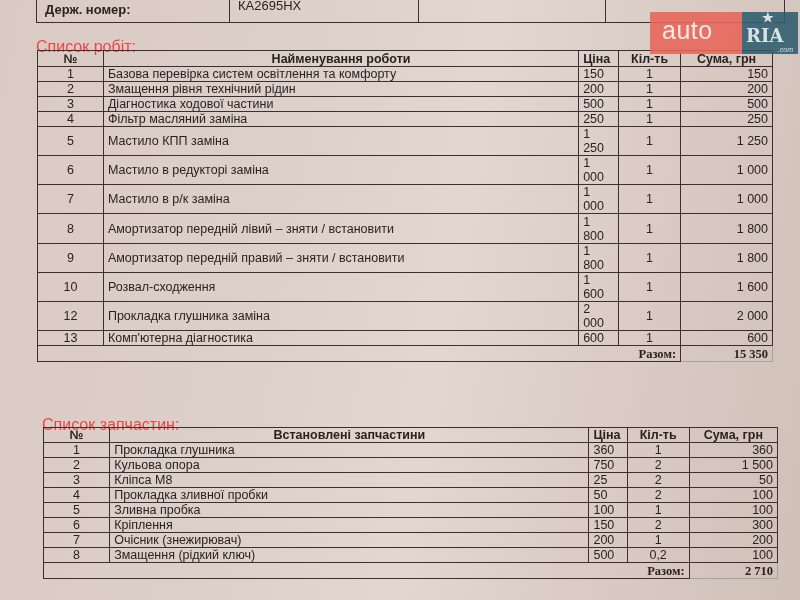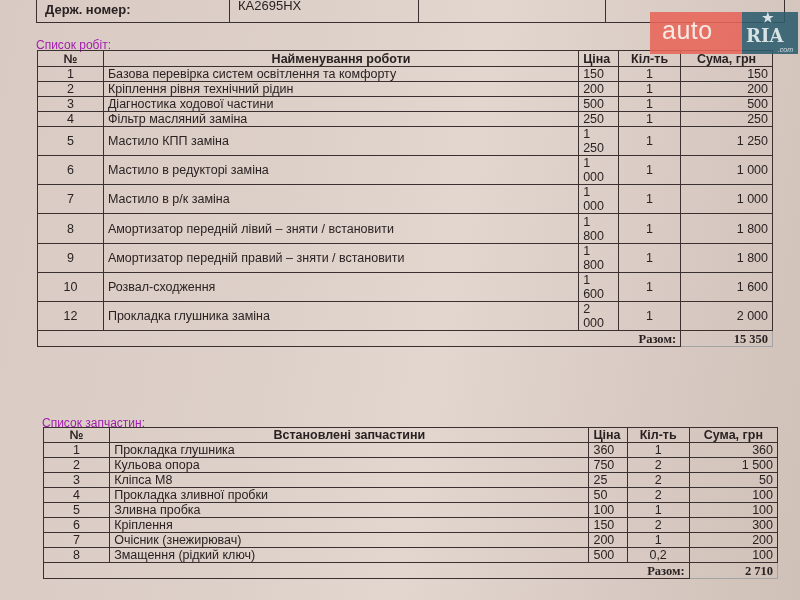--- a/index.html
+++ b/index.html
@@ -13,21 +13,21 @@
     .top-box {
       position: absolute; left: 36px; top: -6px; width: 568px; height: 28px;
       border: 1px solid #3a3030; border-top: none;
       display: flex;
     }
     .top-box .lbl { width: 184px; border-right: 1px solid #3a3030; padding: 8px 0 0 8px; font-weight: bold; font-size: 13px; }
     .top-box .val { width: 180px; border-right: 1px solid #3a3030; padding: 4px 0 0 8px; font-size: 13px; }
     .top-box .rest { flex: 1; }
     .top-box2 { position: absolute; left: 604px; top: -6px; width: 180px; height: 28px; border-bottom: 1px solid #3a3030; border-right: 1px solid #3a3030; }
 
-    .section-title { position: absolute; font-size: 12px; color: #a21caf; }
+    .section-title { position: absolute; font-size: 16px; color: #ef4444; }
     table.grid { position: absolute; border-collapse: collapse; font-size: 12.5px; }
     table.grid td, table.grid th { border: 1px solid #3a3030; padding: 0 4px; line-height: 14px; vertical-align: middle; }
     table.grid th { font-weight: bold; font-size: 12.5px; }
     .c-num { text-align: center; }
     .c-name { text-align: left; }
     .c-price { text-align: left; margin-left: 32px; }
     .c-qty { text-align: center; }
     .c-sum { text-align: right; }
     .total-row td { border: none; font-family: Liberation Serif, serif; }
     .total-row td.total-label { text-align: right; font-weight: bold; }
@@ -74,21 +74,21 @@
     <tbody>
       <tr style="height:15px;">
         <td class="c-num">1</td>
         <td class="c-name">Базова перевірка систем освітлення та комфорту</td>
         <td class="c-price">150</td>
         <td class="c-qty">1</td>
         <td class="c-sum">150</td>
       </tr>
       <tr style="height:15px;">
         <td class="c-num">2</td>
-        <td class="c-name">Кріплення рівня технічний рідин</td>
+        <td class="c-name">Змащення рівня технічний рідин</td>
         <td class="c-price">200</td>
         <td class="c-qty">1</td>
         <td class="c-sum">200</td>
       </tr>
       <tr style="height:15px;">
         <td class="c-num">3</td>
         <td class="c-name">Діагностика ходової частини</td>
         <td class="c-price">500</td>
         <td class="c-qty">1</td>
         <td class="c-sum">500</td>
@@ -141,20 +141,27 @@
         <td class="c-price" style="word-spacing:40px;">1 600</td>
         <td class="c-qty">1</td>
         <td class="c-sum">1 600</td>
       </tr>
       <tr style="height:29px;">
         <td class="c-num">12</td>
         <td class="c-name">Прокладка глушника заміна</td>
         <td class="c-price" style="word-spacing:40px;">2 000</td>
         <td class="c-qty">1</td>
         <td class="c-sum">2 000</td>
+      </tr>
+      <tr style="height:15px;">
+        <td class="c-num">13</td>
+        <td class="c-name">Комп'ютерна діагностика</td>
+        <td class="c-price">600</td>
+        <td class="c-qty">1</td>
+        <td class="c-sum">600</td>
       </tr>
       <tr class="total-row" style="height:16px;">
         <td colspan="4" class="total-label">Разом:</td>
         <td class="total-val">15 350</td>
       </tr>
     </tbody>
   </table>
 
   <div class="section-title" style="left:42px; top:416px;">Список запчастин:</div>
 

